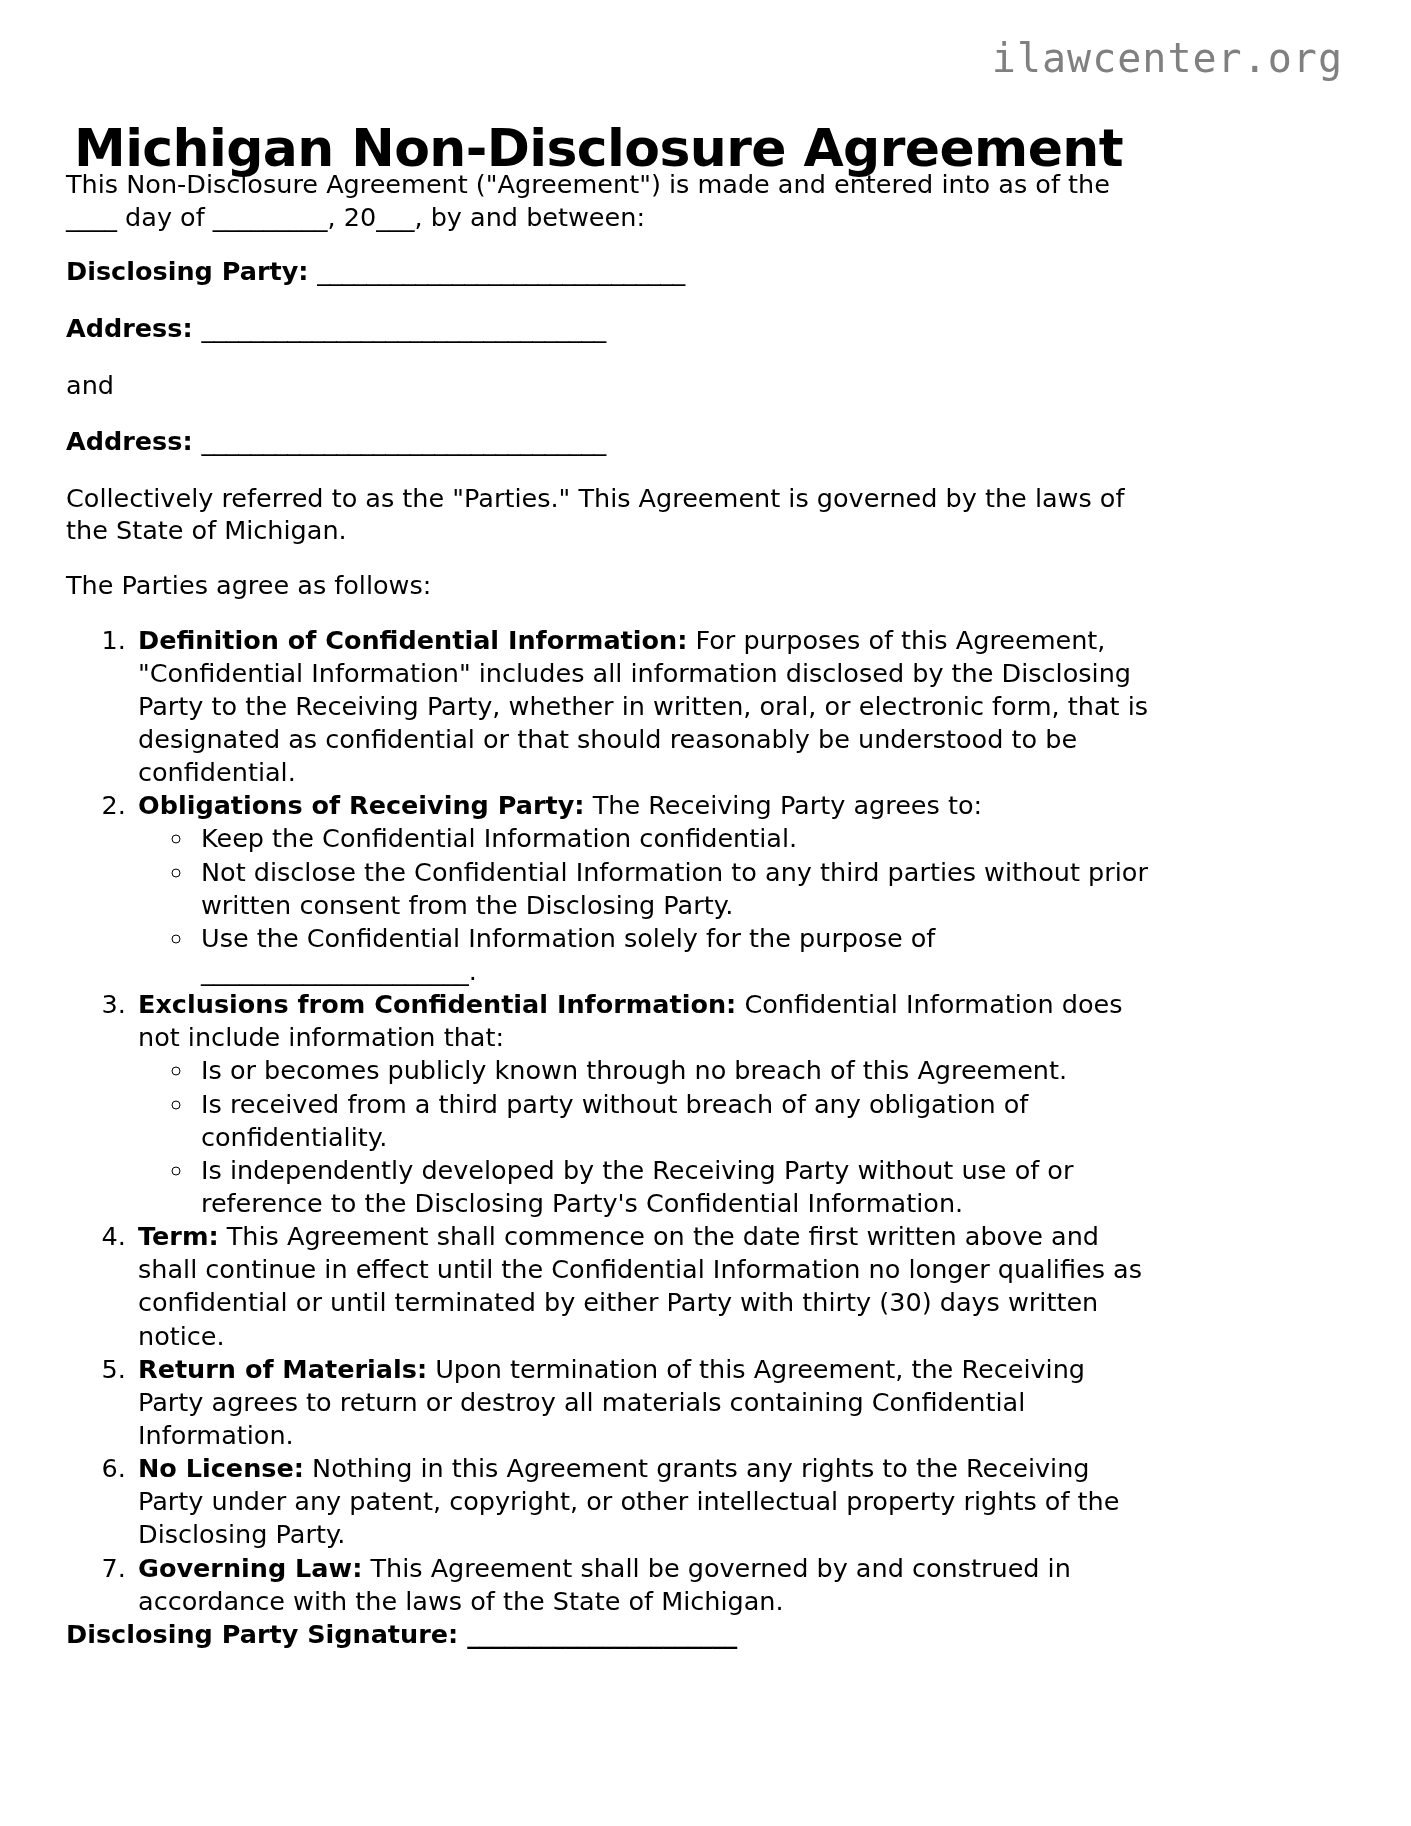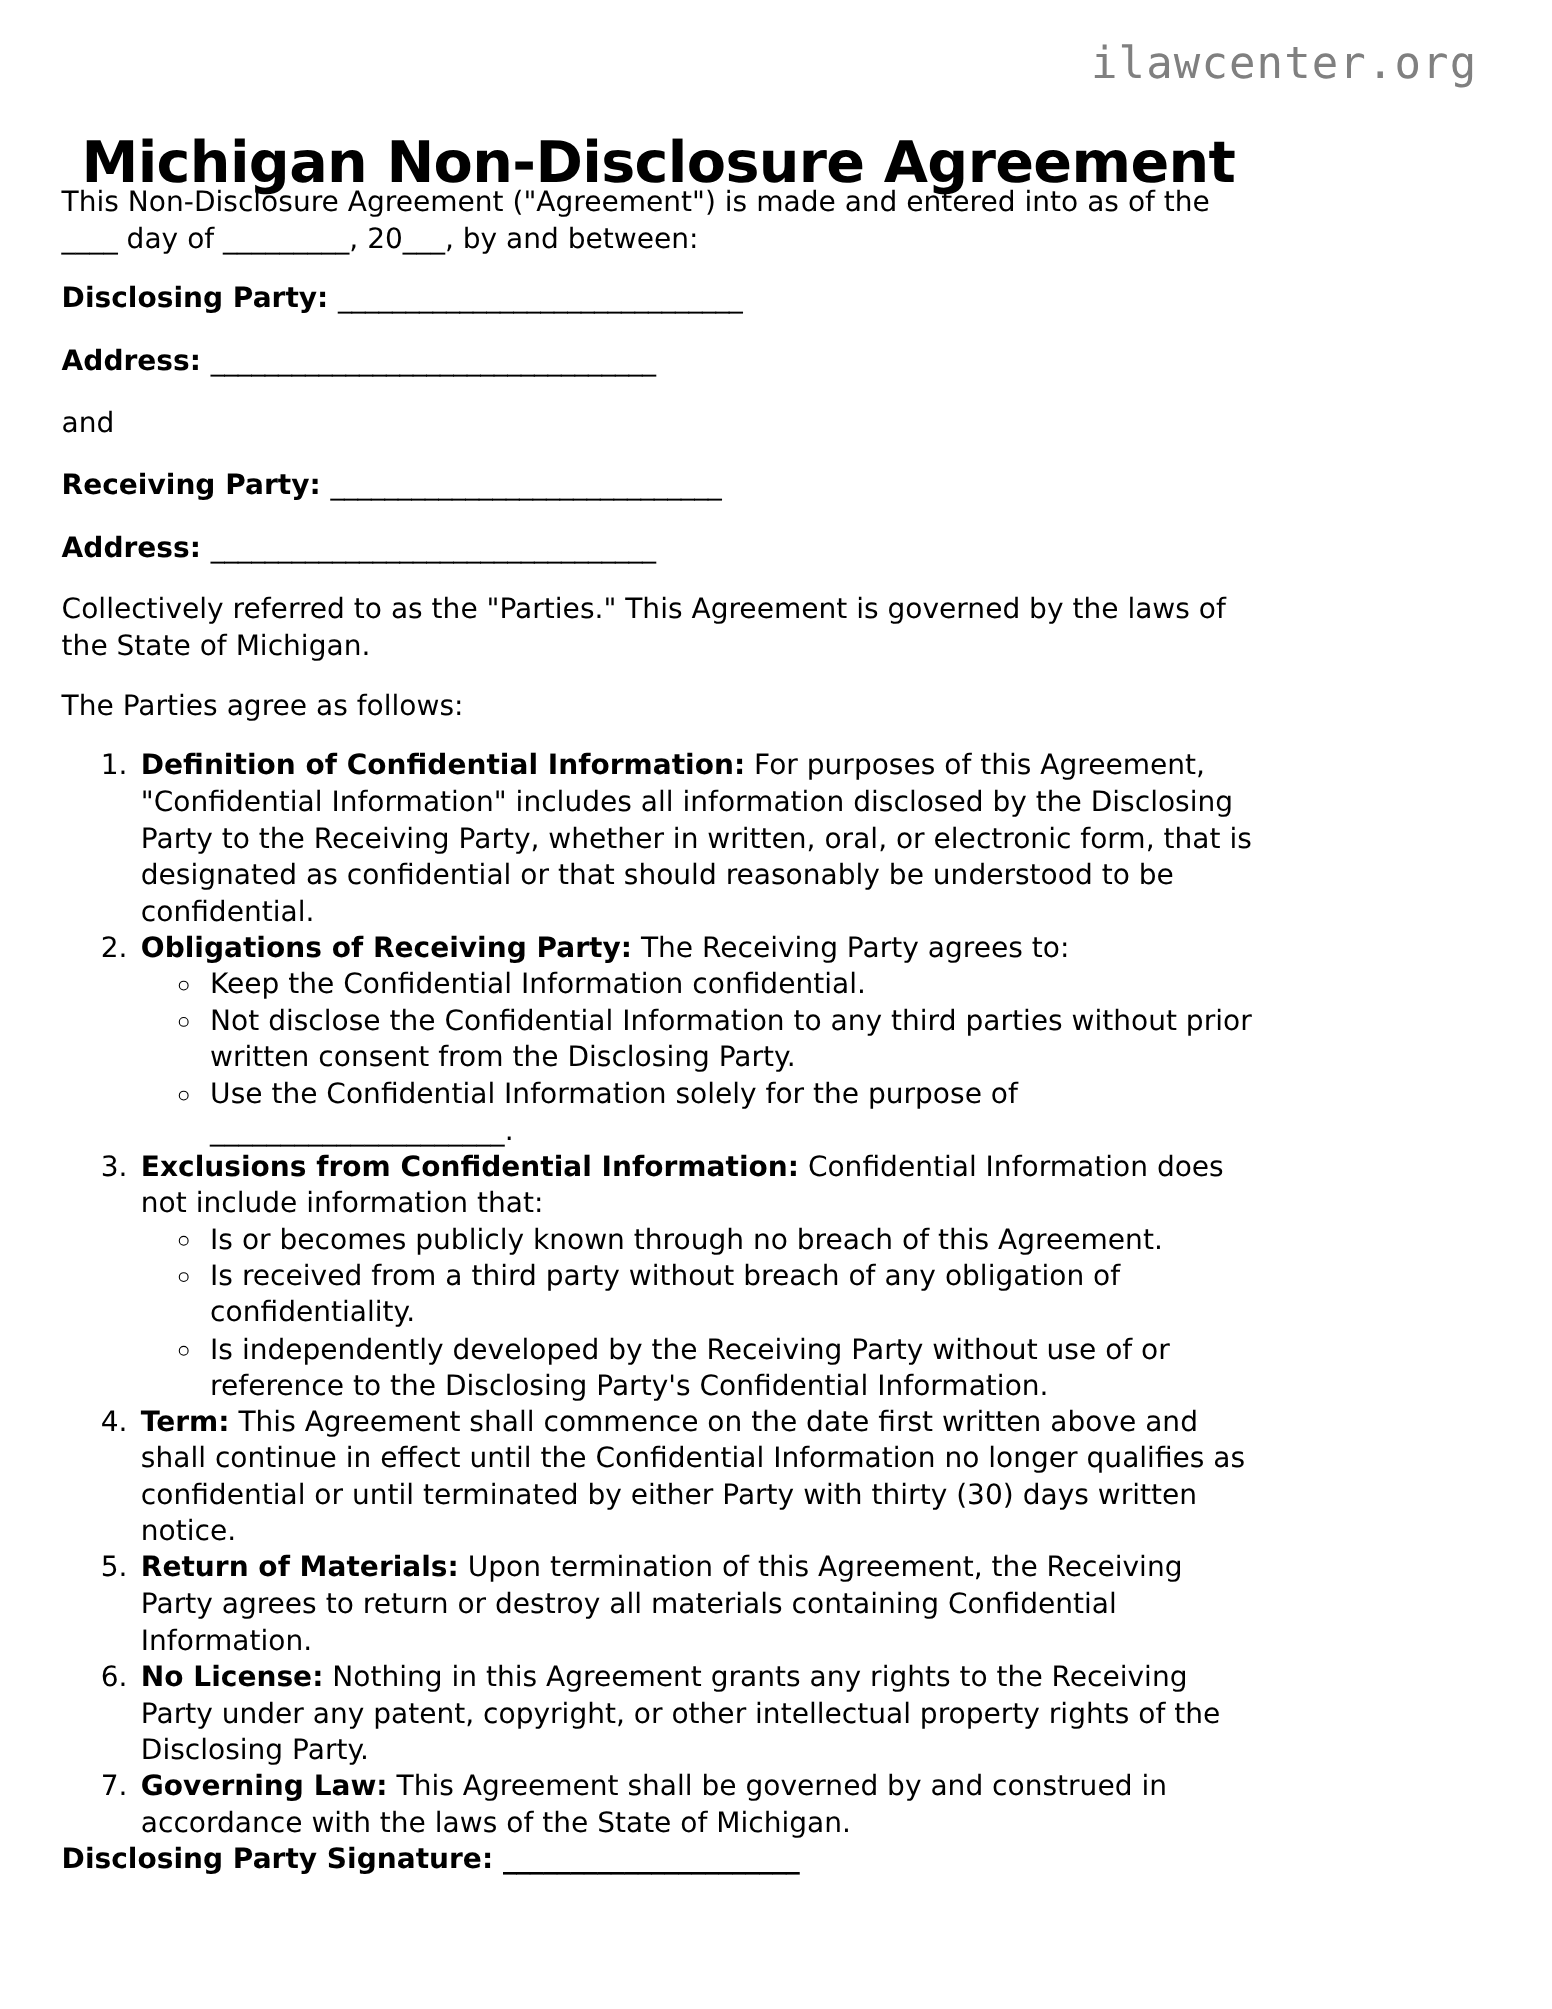--- a/index.html
+++ b/index.html
@@ -44,21 +44,21 @@
     letter-spacing: -0.6px;
     line-height: 1.12;
     color: #000000;
     white-space: nowrap;
   }
 
   
   .content {
     position: absolute;
     top: 168px;
-    left: 56px;
+    left: 66px;
     width: 1090px;
   }
 
   p.para {
     margin: 0 0 22px 0;
     font-size: 25.5px;
     line-height: 1.28;
   }
 
   .field-line {
@@ -145,24 +145,20 @@
       <span class="blank">______________________________</span>
     </p>
 
     <p class="field-line">
       <span>Address:</span>
       <span class="blank">_________________________________</span>
     </p>
 
     <p class="plain-and">and</p>
 
-    <p class="field-line">
-      <span>Receiving Party:</span>
-      <span class="blank">_____________________________</span>
-    </p>
 
     <p class="field-line">
       <span>Address:</span>
       <span class="blank">_________________________________</span>
     </p>
 
     <p class="para">Collectively referred to as the "Parties." This Agreement is governed by the laws of the State of Michigan.</p>
 
     <p class="para">The Parties agree as follows:</p>
 

